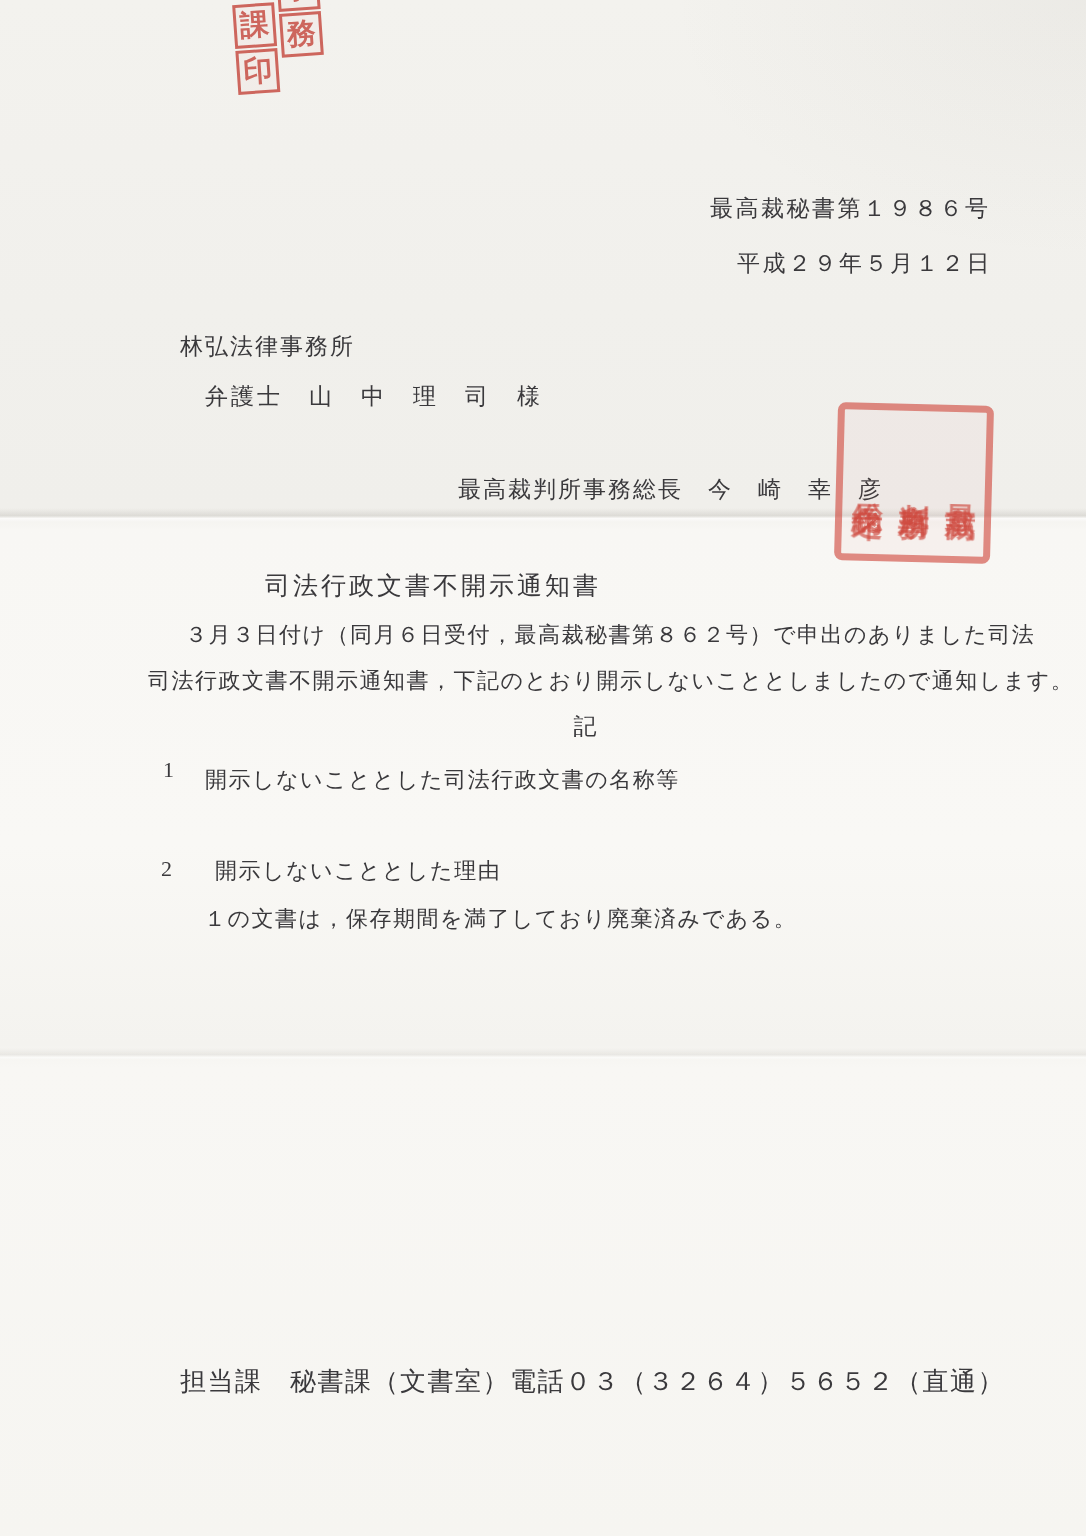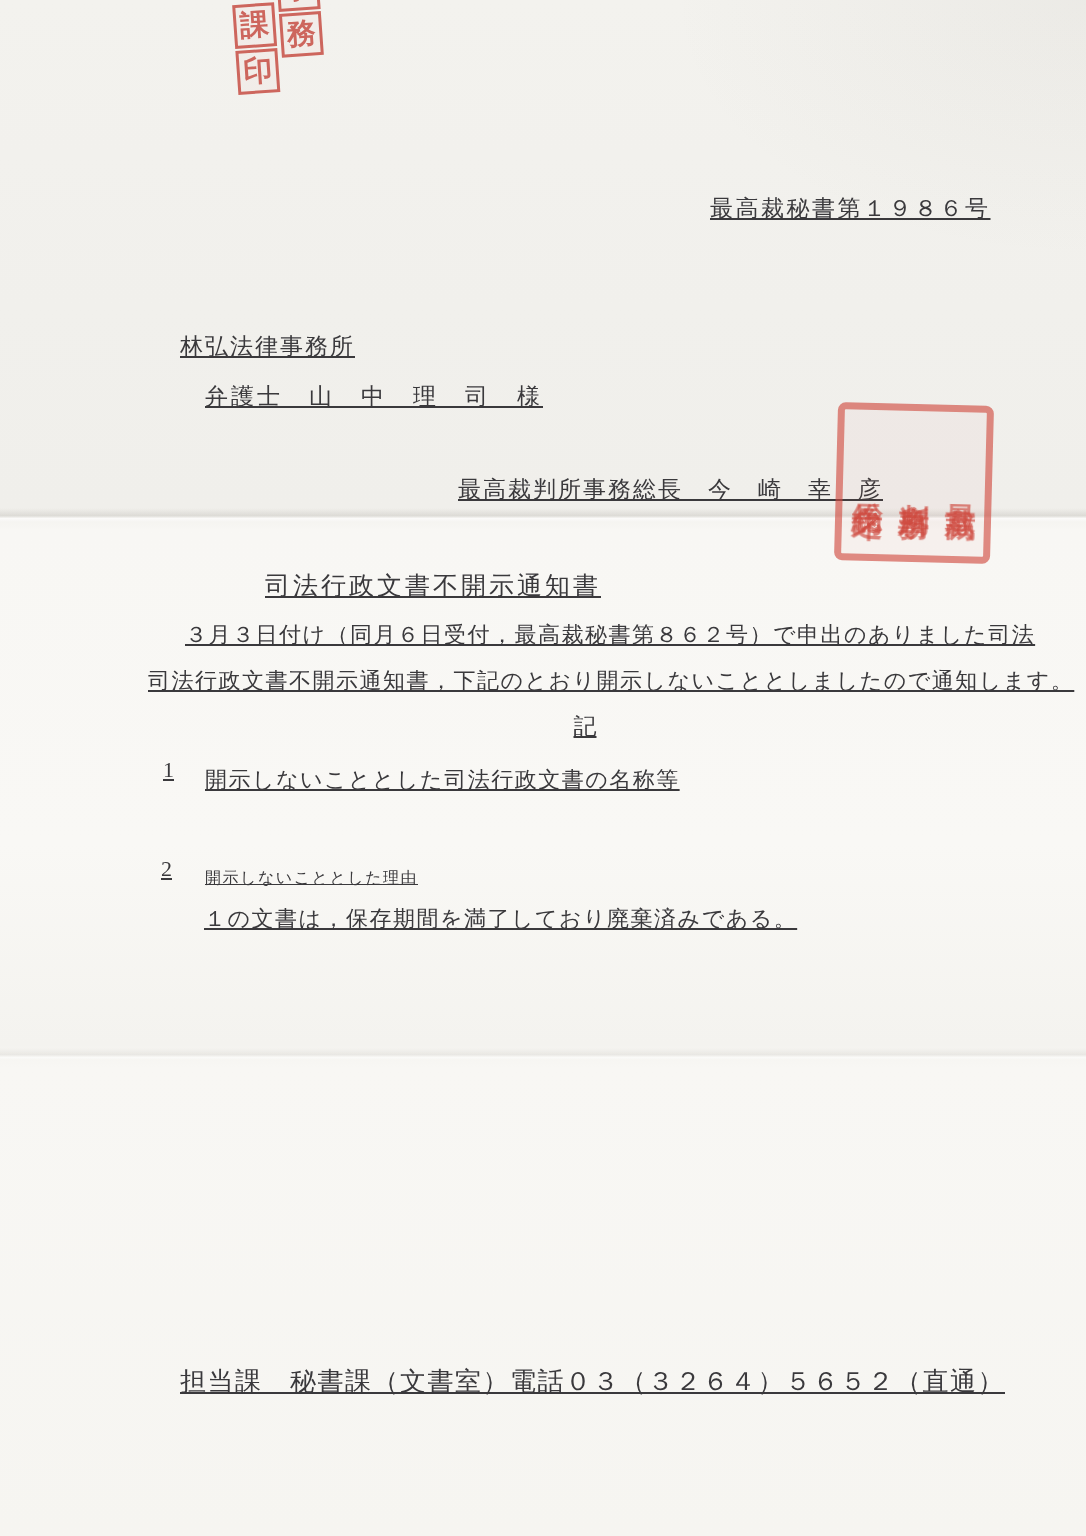--- a/index.html
+++ b/index.html
@@ -34,36 +34,36 @@
   .crease-2 {
     top: 1048px; height: 12px;
     background: linear-gradient(180deg, rgba(0,0,0,0) 0%, rgba(120,115,105,0.10) 55%, rgba(255,255,255,0.5) 78%, rgba(0,0,0,0) 100%);
   }
   .shade-topright {
     position: absolute; top: 0; right: 0; width: 420px; height: 260px;
     background: radial-gradient(ellipse at top right, rgba(140,135,125,0.07), rgba(0,0,0,0) 70%);
     pointer-events: none;
   }
 
-  .line { position: absolute; white-space: nowrap; text-decoration: underline; }
+  .line { position: absolute; white-space: nowrap; }
 
   .doc-number   { top: 193px; left: 710px; font-size: 23px; letter-spacing: 2.5px; }
   .doc-date     { top: 248px; left: 737px; font-size: 23px; letter-spacing: 2.5px; }
   .addr-office  { top: 331px; left: 180px; font-size: 23px; letter-spacing: 2px; }
   .addr-name    { top: 381px; left: 205px; font-size: 23px; letter-spacing: 3px; }
   .sender       { top: 474px; left: 458px; font-size: 23px; letter-spacing: 2px; }
   .doc-title    { top: 569px; left: 265px; font-size: 25px; letter-spacing: 3px; }
   .body-line1   { top: 620px; left: 185px; font-size: 22px; letter-spacing: 1.5px; }
   .body-line2   { top: 666px; left: 148px; font-size: 22px; letter-spacing: 1.5px; }
   .ki           { top: 711px; left: 148px; width: 874px; text-align: center; font-size: 23px; }
   .item1-no     { top: 757px; left: 163px; font-size: 22px; }
   .item1-label  { top: 757px; left: 205px; font-size: 22px; letter-spacing: 1.5px; margin-top: 8px; }
   .item1-body   { top: 805px; left: 204px; font-size: 22px; letter-spacing: 1.5px; }
   .item2-no     { top: 856px; left: 161px; font-size: 22px; }
-  .item2-label  { top: 856px; left: 205px; font-size: 16px; letter-spacing: 1.5px; margin-top: 12px; }
+  .item2-label  { top: 856px; left: 215px; font-size: 22px; letter-spacing: 1.5px; }
   .item2-body   { top: 904px; left: 204px; font-size: 22px; letter-spacing: 1.5px; }
   .footer-line  { top: 1364px; left: 180px; font-size: 26px; letter-spacing: 1.5px; }
 
   
   .corner-stamp {
     position: absolute;
     top: -32px; left: 234px;
     display: flex;
     gap: 4px;
     transform: rotate(-4deg);
@@ -117,20 +117,21 @@
       <div class="corner-box">課</div>
       <div class="corner-box">印</div>
     </div>
     <div class="corner-col">
       <div class="corner-box">事</div>
       <div class="corner-box">務</div>
     </div>
   </div>
 
   <div class="line doc-number">最高裁秘書第１９８６号</div>
+  <div class="line doc-date">平成２９年５月１２日</div>
 
   <div class="line addr-office">林弘法律事務所</div>
   <div class="line sender">最高裁判所事務総長　今　崎　幸　彦</div>
 
   <div class="line addr-name">弁護士　山　中　理　司　様</div>
 
   <div class="big-seal">
     <div class="big-seal-text">最高裁
 判所事務
 総長之印</div>

